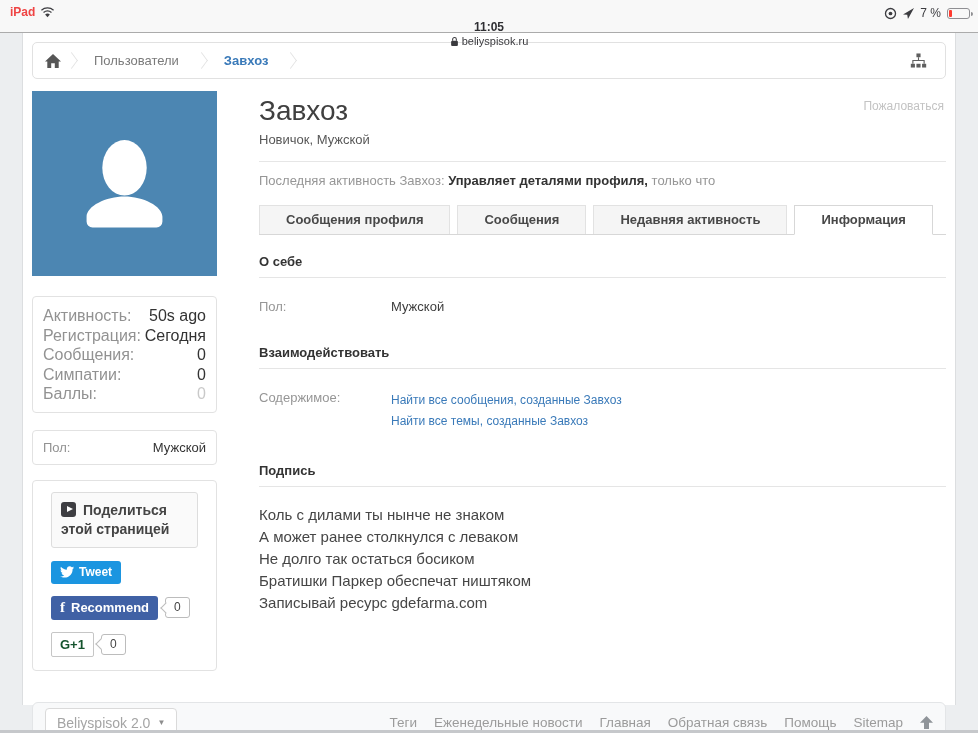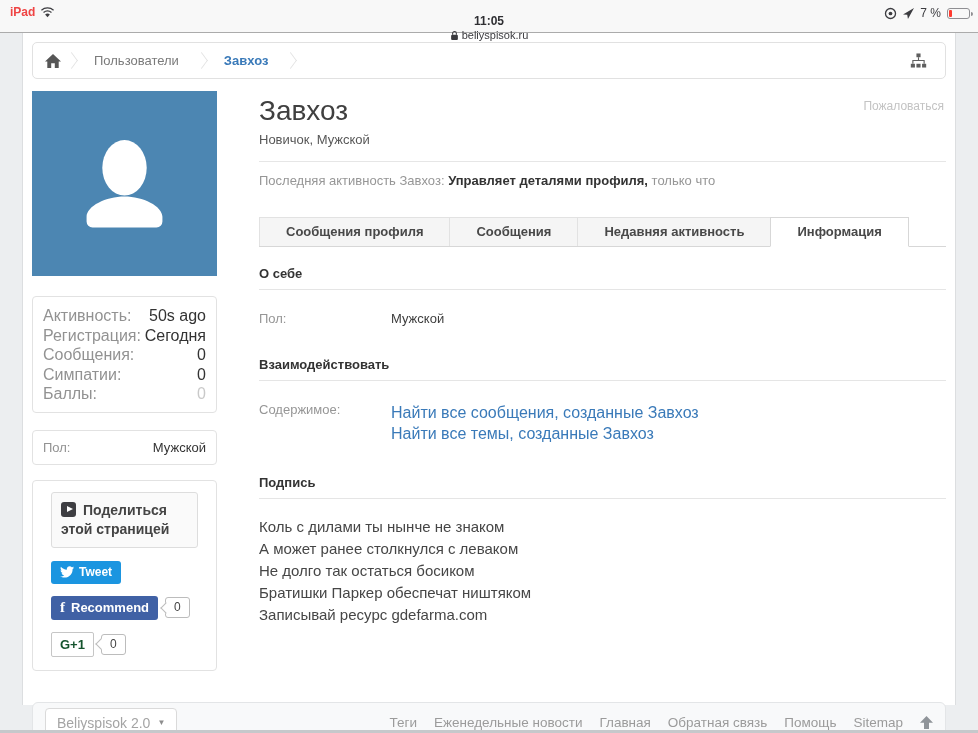--- a/index.html
+++ b/index.html
@@ -9,21 +9,21 @@
     background:#eceef0; position:relative; overflow:hidden; color:#333;
   }
 
   
   .statusbar {
     position:absolute; top:0; left:0; right:0; height:33px;
     background:#f8f8f8; border-bottom:1px solid #ababab; z-index:5;
   }
   .sb-left { position:absolute; left:10px; top:5px; display:flex; align-items:center; gap:5px; }
   .sb-device { font-size:12px; font-weight:bold; color:#ef4444;text-align:right; }
-  .sb-center { position:absolute; left:0; right:0; top:14px; text-align:center; }
+  .sb-center { position:absolute; left:0; right:0; top:20px; text-align:center; }
   .sb-time { font-size:12px; font-weight:bold; color:#2f2f33; }
   .sb-domain { font-size:11px; color:#3a3a3e; margin-top:1px; display:flex; justify-content:center; align-items:center; gap:3px;}
   .sb-right { position:absolute; right:8px; top:6px; display:flex; align-items:center; gap:6px; }
   .sb-batt-text { font-size:12px; color:#3c3c40; }
   .battery { width:23px; height:11px; border:1px solid #8f8f93; border-radius:3px; position:relative; background:#f8f8f8; }
   .battery::after { content:""; position:absolute; right:-4px; top:3px; width:2.5px; height:4px; background:#8f8f93; border-radius:0 2px 2px 0; }
   .battery .batt-fill { position:absolute; left:1px; top:1px; bottom:1px; width:3px; background:#ff3b30; border-radius:1px; }
 
   
   .page {
@@ -94,35 +94,35 @@
 
   
   .report-link { position:absolute; right:2px; top:8px; font-size:12px; color:#c3c3c3; cursor:pointer; }
   .username { font-size:28px; font-weight:400; color:#404040; margin-top:4px; }
   .user-subtitle { font-size:13px; color:#575757; margin-top:5px; }
   .header-divider { border:none; border-top:1px solid #e6e6e6; margin:14px 0 0; }
   .activity-line { font-size:13px; color:#969696; margin-top:11px; }
   .activity-line b { color:#333; }
 
   
-  .tabs { display:flex; margin-top:29px; border-bottom:1px solid #d7d7d7; }
+  .tabs { display:flex; margin-top:17px; border-bottom:1px solid #d7d7d7;gap:8px; }
   .tab {
     font-size:13px; font-weight:bold; color:#484848; text-align:center;
     background:#f5f5f5; border:1px solid #e2e2e2; border-bottom:none;
     padding:6px 26px 7px; cursor:pointer; margin-right:-1px; white-space:nowrap;
   }
   .tab.active { background:#fff; border:1px solid #d7d7d7; border-bottom:1px solid #fff; margin-bottom:-1px; }
 
   
   .section { margin-top:19px; }
   .section-title { font-size:13px; font-weight:bold; color:#333; padding-bottom:8px; border-bottom:1px solid #e5e5e5; }
   .pair-row { display:flex; margin-top:21px; font-size:13px; }
   .pair-label { width:132px; flex:none; color:#969696; }
   .pair-value { color:#3d3d3d; }
-  .link-stack a { display:block; color:#3a7ab9; text-decoration:none; font-size:16px; line-height:21px; cursor:pointer; }
+  .link-stack a { display:block; color:#3a7ab9; text-decoration:none; font-size:12px; line-height:21px; cursor:pointer; }
   .section.spaced { margin-top:31px; }
   .signature-block { margin-top:17px; font-size:15px; color:#464646; line-height:22px; }
 
   
   .footer {
     margin-top:31px; height:42px; background:#f8f9fa; border:1px solid #e3e5e7; border-radius:6px;
     display:flex; align-items:center; padding:0 12px;
   }
   .style-chooser {
     background:#fff; border:1px solid #dadada; border-radius:4px; padding:6px 11px;

